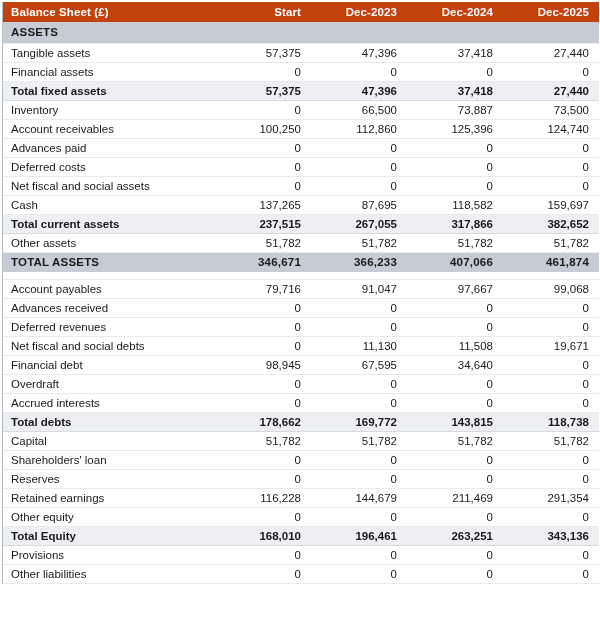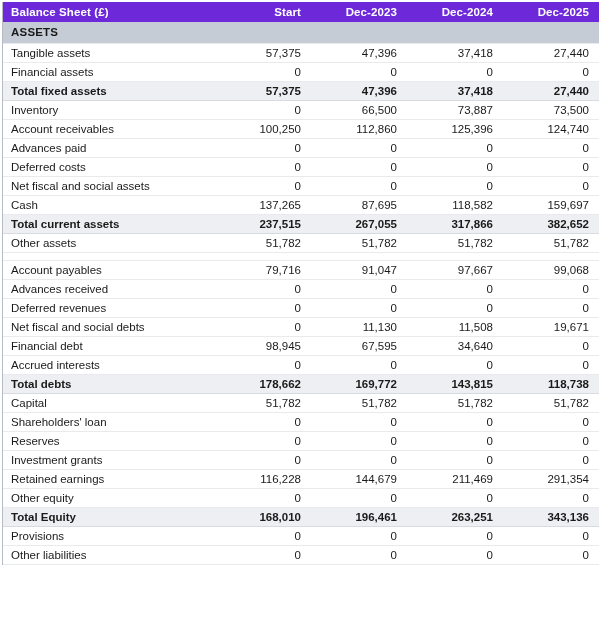--- a/index.html
+++ b/index.html
@@ -43,21 +43,21 @@
     font-weight: normal;
     text-align: right;
   }
   table.bs td.label, table.bs th.label {
     text-align: left;
     padding-left: 8px;
   }
 
   
   tr.head > th {
-    background: #6d28d9;
+    background: #c2410c;
     color: #ffffff;
     font-weight: bold;
     height: 16px;
     line-height: 20px;
     font-size: 11.5px;
     letter-spacing: 0.1px;
   }
 
   
   tr.section > td {
@@ -196,20 +196,27 @@
           <td>317,866</td>
           <td>382,652</td>
         </tr>
         <tr class="data">
           <td class="label">Other assets</td>
           <td>51,782</td>
           <td>51,782</td>
           <td>51,782</td>
           <td>51,782</td>
         </tr>
+        <tr class="grand">
+          <td class="label">TOTAL ASSETS</td>
+          <td>346,671</td>
+          <td>366,233</td>
+          <td>407,066</td>
+          <td>461,874</td>
+        </tr>
         <tr class="spacer">
           <td colspan="5"></td>
         </tr>
         <tr class="data first">
           <td class="label">Account payables</td>
           <td>79,716</td>
           <td>91,047</td>
           <td>97,667</td>
           <td>99,068</td>
         </tr>
@@ -235,20 +242,27 @@
           <td>19,671</td>
         </tr>
         <tr class="data">
           <td class="label">Financial debt</td>
           <td>98,945</td>
           <td>67,595</td>
           <td>34,640</td>
           <td>0</td>
         </tr>
         <tr class="data">
+          <td class="label">Overdraft</td>
+          <td>0</td>
+          <td>0</td>
+          <td>0</td>
+          <td>0</td>
+        </tr>
+        <tr class="data">
           <td class="label">Accrued interests</td>
           <td>0</td>
           <td>0</td>
           <td>0</td>
           <td>0</td>
         </tr>
         <tr class="subtotal">
           <td class="label">Total debts</td>
           <td>178,662</td>
           <td>169,772</td>
@@ -270,27 +284,20 @@
           <td>0</td>
         </tr>
         <tr class="data">
           <td class="label">Reserves</td>
           <td>0</td>
           <td>0</td>
           <td>0</td>
           <td>0</td>
         </tr>
         <tr class="data">
-          <td class="label">Investment grants</td>
-          <td>0</td>
-          <td>0</td>
-          <td>0</td>
-          <td>0</td>
-        </tr>
-        <tr class="data">
           <td class="label">Retained earnings</td>
           <td>116,228</td>
           <td>144,679</td>
           <td>211,469</td>
           <td>291,354</td>
         </tr>
         <tr class="data">
           <td class="label">Other equity</td>
           <td>0</td>
           <td>0</td>

